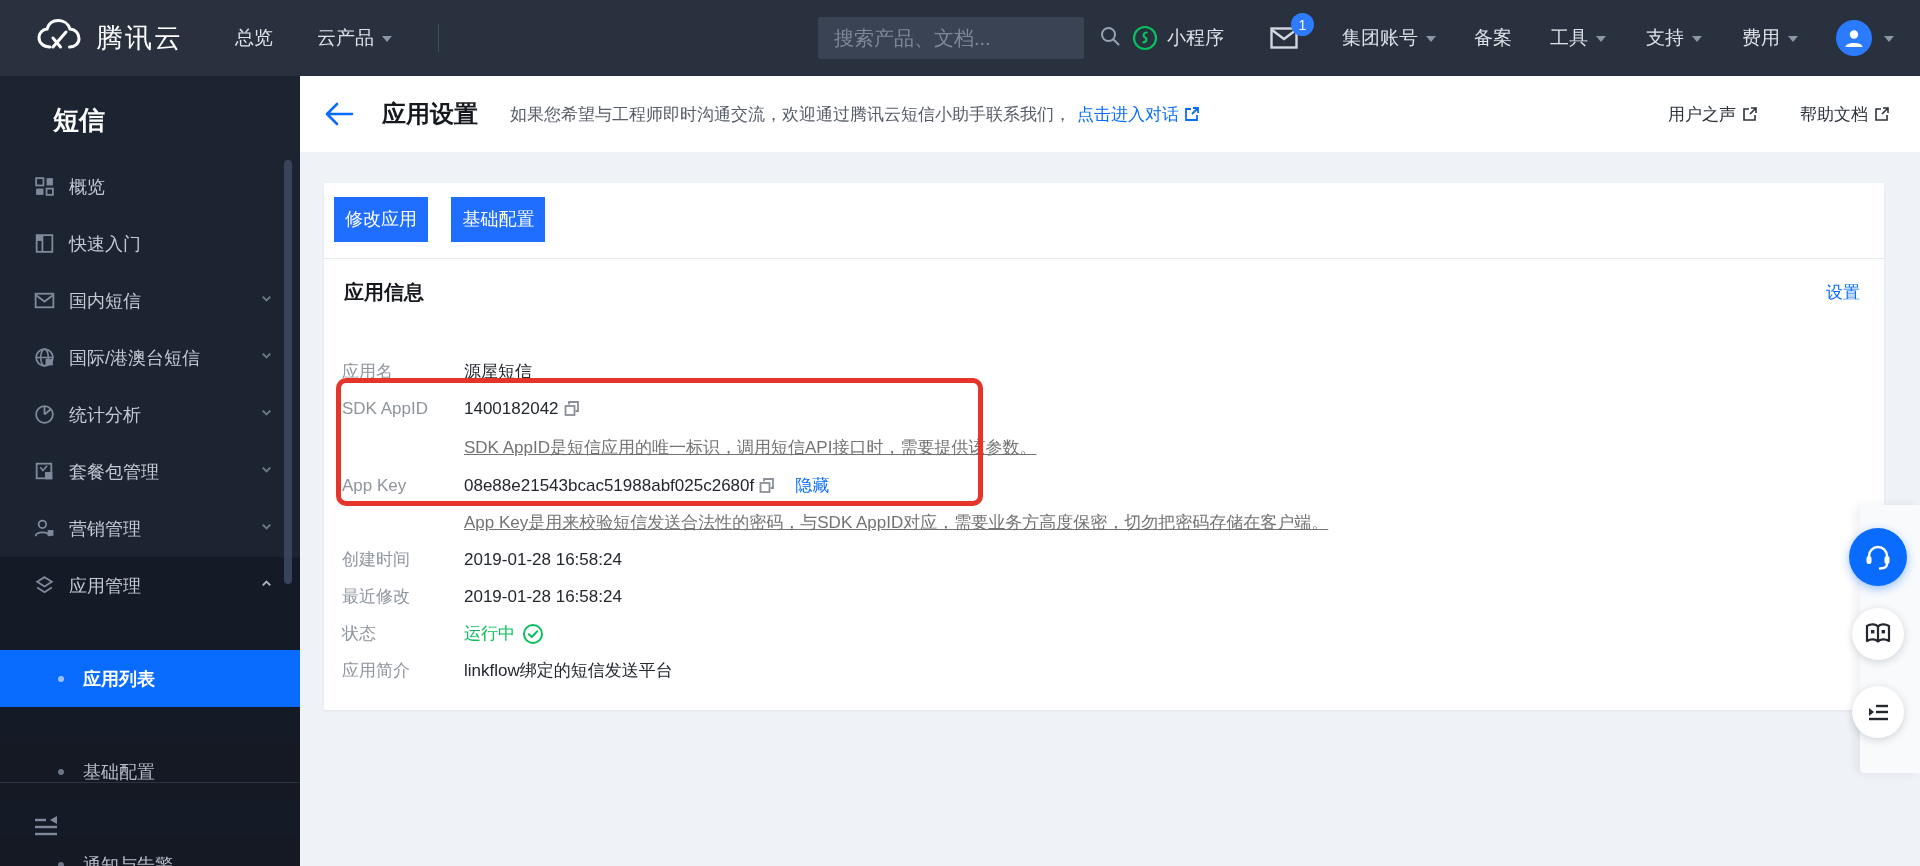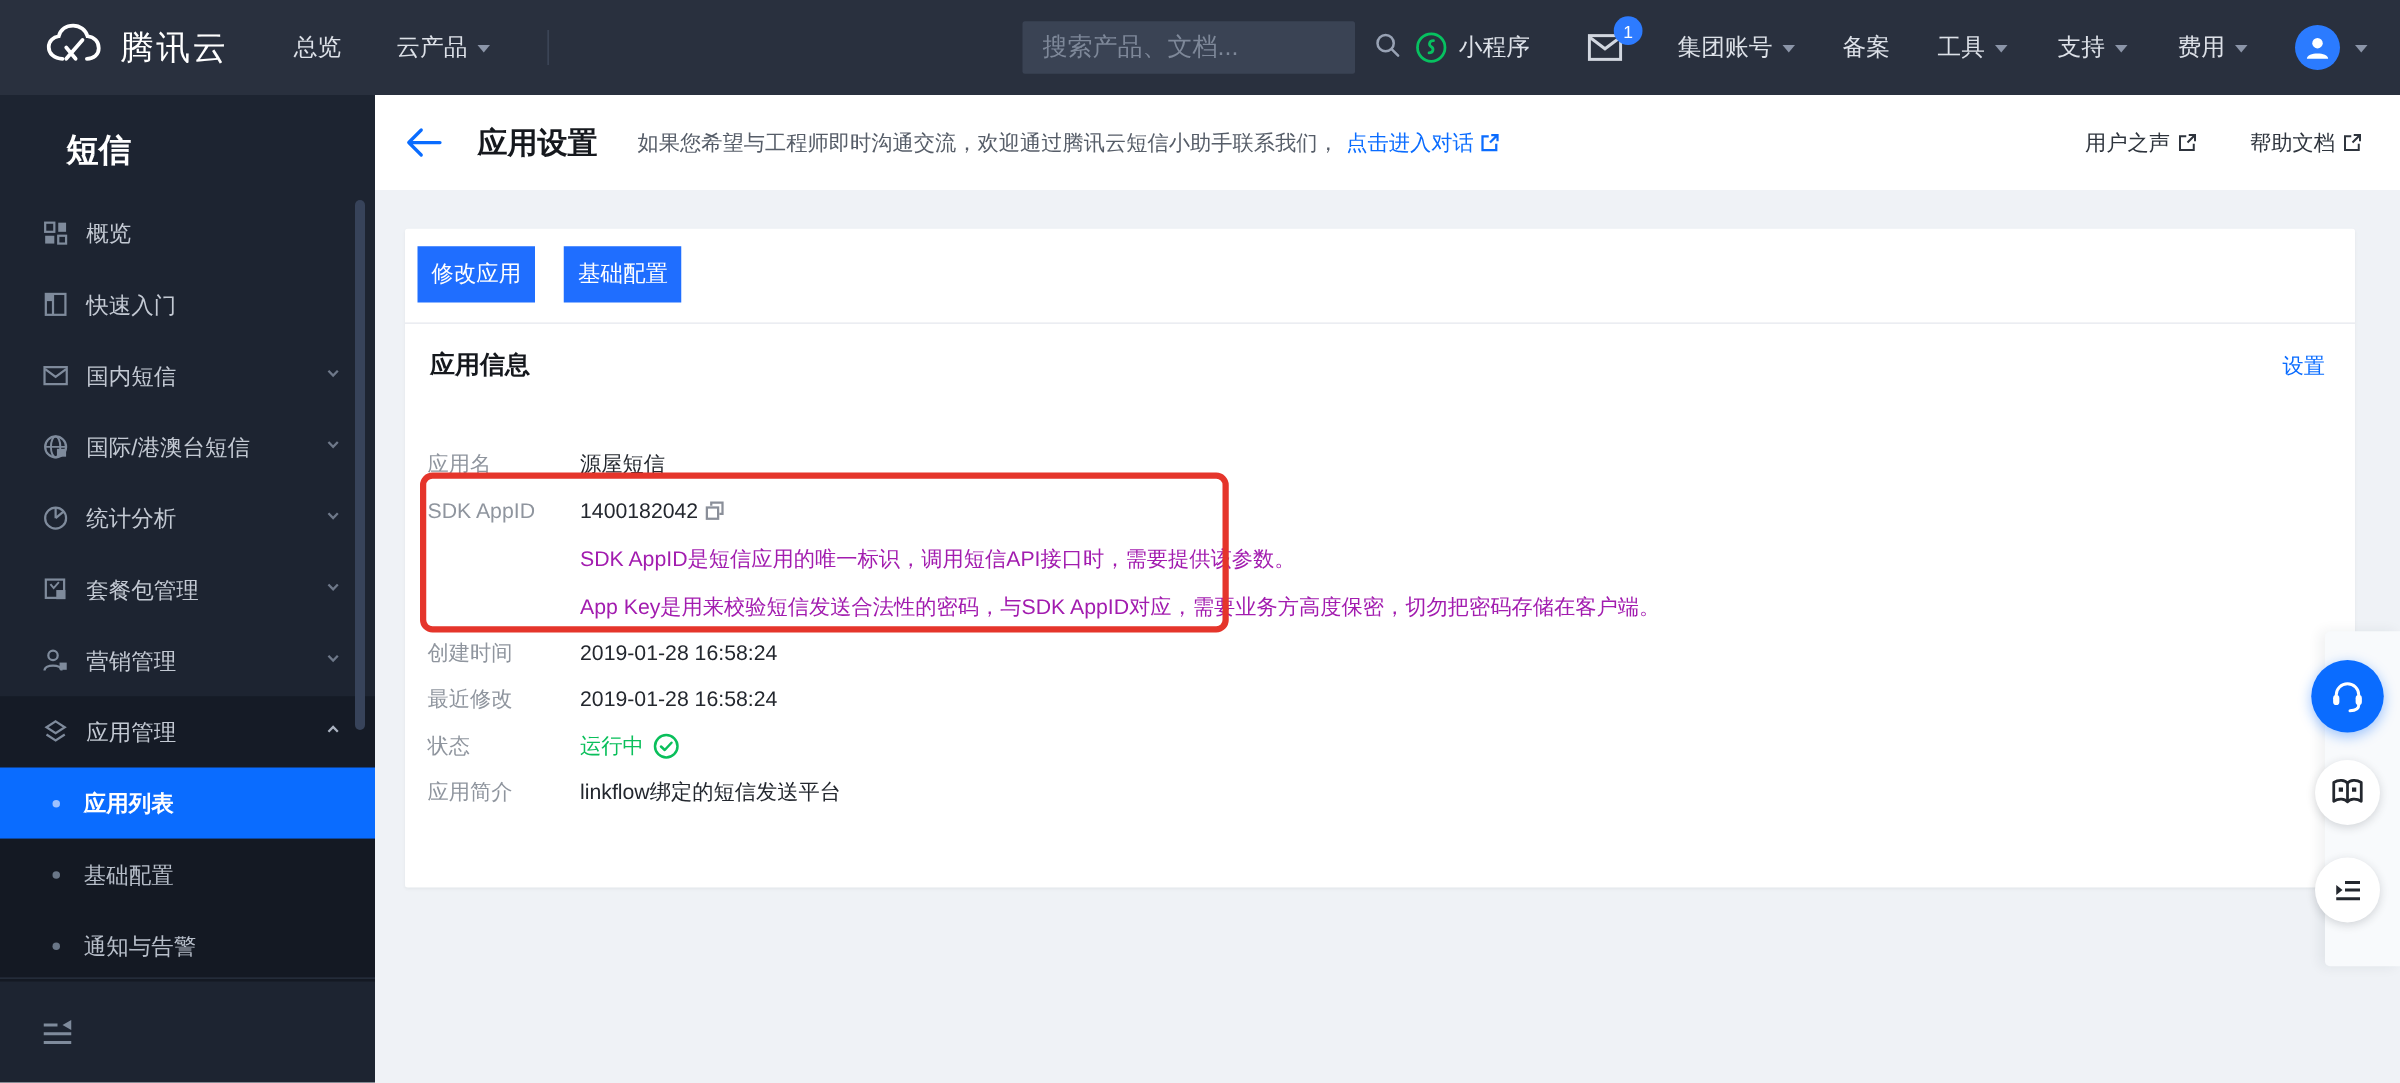--- a/index.html
+++ b/index.html
@@ -30,22 +30,22 @@
   
   .sidebar { position:absolute; left:0; top:76px; width:300px; height:790px; background:#1d2431; z-index:15; }
   .sidebar-title { padding:26px 0 0 53px; font-size:26px; font-weight:bold; color:#fff; line-height:36px; }
   .menu { margin-top:20px; }
   .menu-item { height:57px; display:flex; align-items:center; padding-left:33px; color:#c3c9d3;
                font-size:18px; cursor:pointer; }
   .menu-item .mi-icon { width:23px; height:23px; margin-right:13px; flex-shrink:0; }
   .menu-item .mi-label { flex:1; }
   .menu-item .mi-chev { margin-right:26px; }
   .menu-group { background:#151b26; }
-  .menu-sub { height:57px; display:flex; align-items:center; padding-left:42px; color:#b7bec9;
-              font-size:18px; cursor:pointer; background:#141923; }
+  .menu-sub { height:57px; display:flex; align-items:center; padding-left:58px; color:#b7bec9;
+              font-size:18px; cursor:pointer; background:#141923;margin-top:36px; }
   .menu-sub .dot { width:6px; height:6px; border-radius:50%; background:#67728302; background:#6a7687;
                    margin-right:19px; }
   .menu-sub.active { background:#0a6cff; color:#fff; font-weight:bold; }
   .menu-sub.active .dot { background:#9dc1ff; }
   .side-scrollbar { position:absolute; left:284px; top:84px; width:8px; height:424px;
                     background:#37435a; border-radius:4px; cursor:pointer; }
   .sidebar-footer { position:absolute; left:0; bottom:0; width:300px; height:84px;
                     border-top:1px solid #2a3342; display:flex; align-items:center; padding-left:33px; }
 
   
@@ -65,21 +65,21 @@
   .btn { display:inline-block; height:45px; line-height:45px; padding:0 11px; background:#1f6eff;
          color:#fff; font-size:18px; border:none; cursor:pointer; margin-right:19px; font-family:inherit; }
   .card-divider { margin-top:16px; border-top:1px solid #e5e8ee; }
   .section-head { margin:18px 24px 0 20px; display:flex; align-items:center; justify-content:space-between; }
   .section-title { font-size:20px; font-weight:bold; color:#15181d; line-height:30px; }
   .settings-link { font-size:17px; color:#0a6cff; cursor:pointer; }
   .fields { margin:46px 20px 0 18px; }
   .field-row { display:flex; align-items:center; height:37px; font-size:17px; }
   .field-label { width:122px; color:#8f959e; flex-shrink:0; }
   .field-value { color:#23272e; display:flex; align-items:center; }
-  .help-row { height:40px; display:flex; align-items:center; font-size:17px; color:#a21caf; padding-left:122px; }
+  .help-row { height:40px; display:flex; align-items:center; font-size:17px; color:#737373; padding-left:122px;text-decoration:underline; }
   .help-row.h2 { height:37px; }
   .copy-icon { margin-left:4px; cursor:pointer; display:flex; }
   .hide-link { color:#0a6cff; margin-left:20px; cursor:pointer; }
   .status-val { color:#0abf5b; display:flex; align-items:center; gap:7px;font-family:Liberation Serif, serif; }
 
   
   .annotation { position:absolute; left:336px; top:378px; width:647px; height:128px;
                 border:5px solid #e5352b; border-radius:10px; z-index:40; pointer-events:none; }
 
   
@@ -376,20 +376,31 @@
         <span class="field-value">1400182042</span>
         <span class="copy-icon">
           <svg width="17" height="17" viewBox="0 0 17 17" fill="none">
             <path d="M6 4.5 V2 H15 V11 H12.5" stroke="#8a8f99" stroke-width="1.8"></path>
             <rect x="2.5" y="6" width="9" height="9" stroke="#8a8f99" stroke-width="1.8"></rect>
           </svg>
         </span>
       </div>
       <div class="help-row">SDK AppID是短信应用的唯一标识，调用短信API接口时，需要提供该参数。</div>
 
+      <div class="field-row">
+        <span class="field-label">App Key</span>
+        <span class="field-value">08e88e21543bcac51988abf025c2680f</span>
+        <span class="copy-icon">
+          <svg width="17" height="17" viewBox="0 0 17 17" fill="none">
+            <path d="M6 4.5 V2 H15 V11 H12.5" stroke="#8a8f99" stroke-width="1.8"></path>
+            <rect x="2.5" y="6" width="9" height="9" stroke="#8a8f99" stroke-width="1.8"></rect>
+          </svg>
+        </span>
+        <span class="hide-link">隐藏</span>
+      </div>
       <div class="help-row h2">App Key是用来校验短信发送合法性的密码，与SDK AppID对应，需要业务方高度保密，切勿把密码存储在客户端。</div>
 
       <div class="field-row">
         <span class="field-label">创建时间</span>
         <span class="field-value">2019-01-28 16:58:24</span>
       </div>
       <div class="field-row">
         <span class="field-label">最近修改</span>
         <span class="field-value">2019-01-28 16:58:24</span>
       </div>

